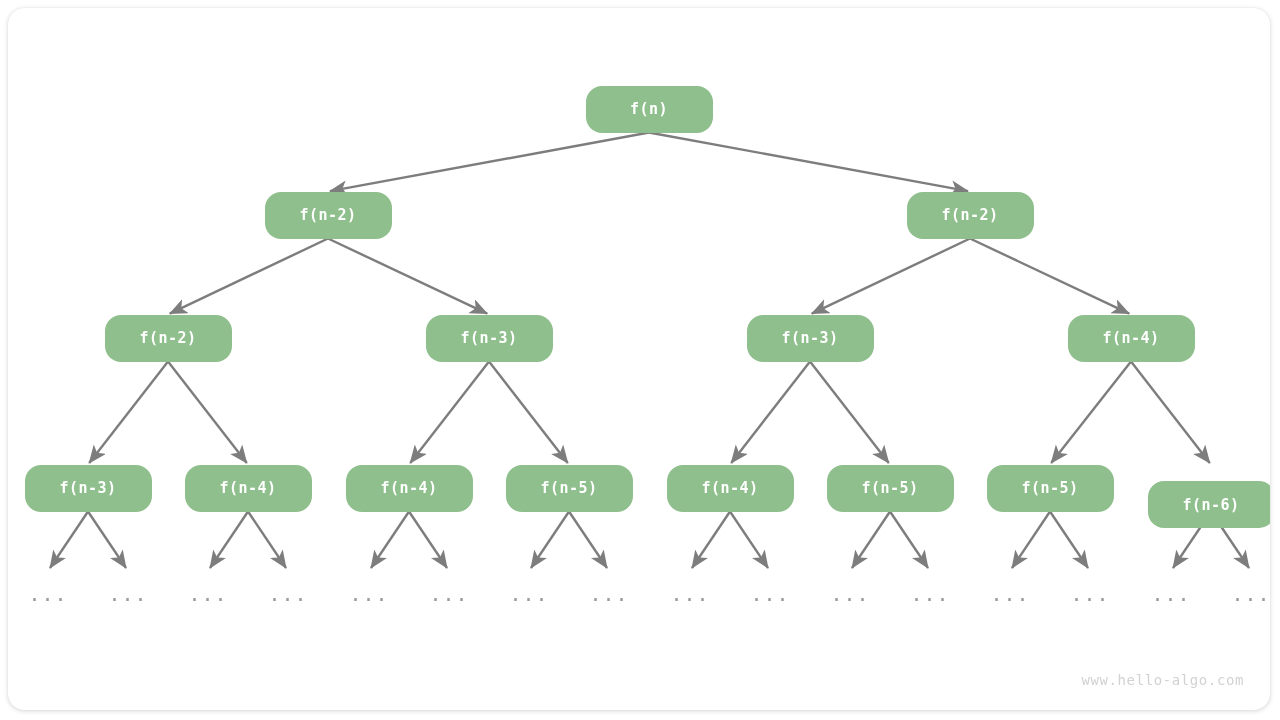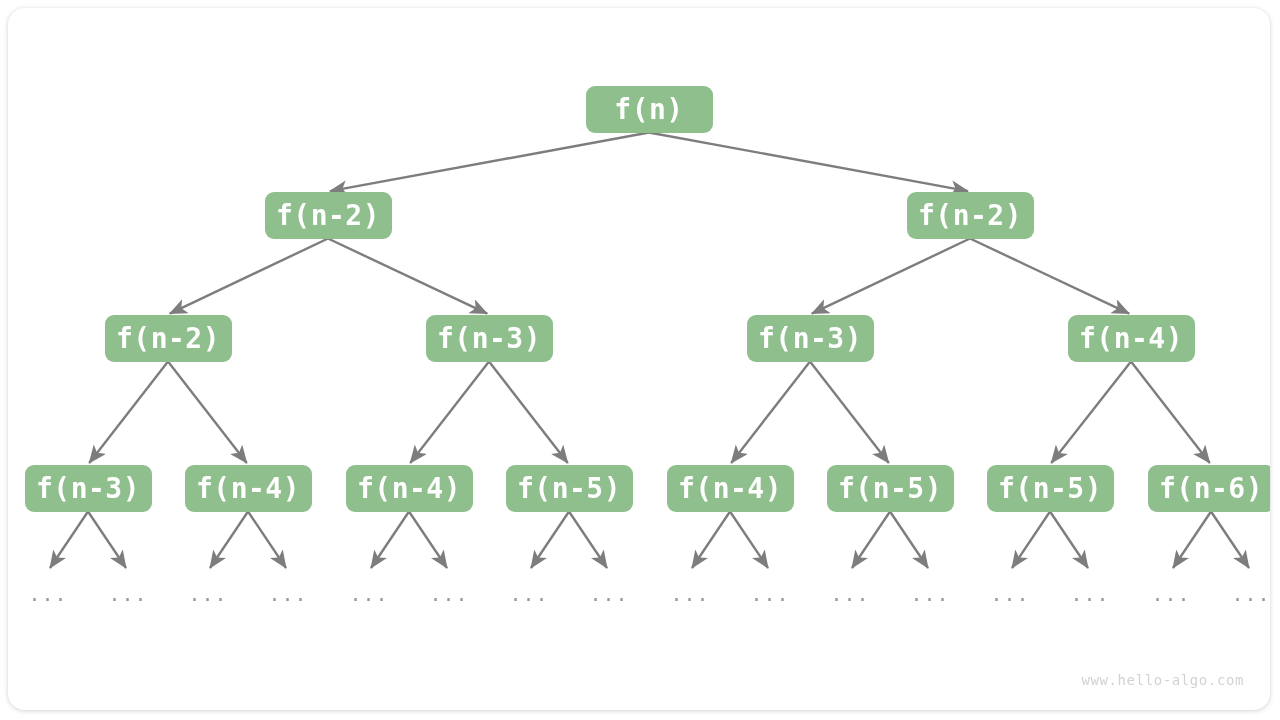--- a/index.html
+++ b/index.html
@@ -40,27 +40,27 @@
     left: 0;
     top: 0;
     width: 1280px;
     height: 720px;
     pointer-events: none;
   }
 
   .node {
     position: absolute;
     background: #8FBF8C;
-    border-radius: 9px;
+    border-radius: 16px;
     color: #ffffff;
     display: flex;
     align-items: center;
     justify-content: center;
     font-family: "DejaVu Sans Mono", "Liberation Mono", monospace;
-    font-size: 28px;
+    font-size: 15px;
     font-weight: 700;
     letter-spacing: 0.5px;
     box-sizing: border-box;
     white-space: nowrap;
   }
 
   .ellipsis {
     position: absolute;
     color: #9a9a9a;
     font-family: "DejaVu Sans Mono", "Liberation Mono", monospace;
@@ -137,21 +137,21 @@
         <div class="node" style="left: 417.5px; top: 306.5px; width: 127px; height: 47px; background: rgb(143, 191, 140); color: rgb(255, 255, 255);">f(n-3)</div>
         <div class="node" style="left: 738.5px; top: 306.5px; width: 127px; height: 47px; background: rgb(143, 191, 140); color: rgb(255, 255, 255);">f(n-3)</div>
         <div class="node" style="left: 1059.5px; top: 306.5px; width: 127px; height: 47px; background: rgb(143, 191, 140); color: rgb(255, 255, 255);">f(n-4)</div>
         <div class="node" style="left: 16.5px; top: 456.5px; width: 127px; height: 47px; background: rgb(143, 191, 140); color: rgb(255, 255, 255);">f(n-3)</div>
         <div class="node" style="left: 176.5px; top: 456.5px; width: 127px; height: 47px; background: rgb(143, 191, 140); color: rgb(255, 255, 255);">f(n-4)</div>
         <div class="node" style="left: 337.5px; top: 456.5px; width: 127px; height: 47px; background: rgb(143, 191, 140); color: rgb(255, 255, 255);">f(n-4)</div>
         <div class="node" style="left: 497.5px; top: 456.5px; width: 127px; height: 47px; background: rgb(143, 191, 140); color: rgb(255, 255, 255);">f(n-5)</div>
         <div class="node" style="left: 658.5px; top: 456.5px; width: 127px; height: 47px; background: rgb(143, 191, 140); color: rgb(255, 255, 255);">f(n-4)</div>
         <div class="node" style="left: 818.5px; top: 456.5px; width: 127px; height: 47px; background: rgb(143, 191, 140); color: rgb(255, 255, 255);">f(n-5)</div>
         <div class="node" style="left: 978.5px; top: 456.5px; width: 127px; height: 47px; background: rgb(143, 191, 140); color: rgb(255, 255, 255);">f(n-5)</div>
-        <div class="node" style="left: 1139.5px; top: 457px; width: 127px; height: 47px; background: rgb(143, 191, 140); color: rgb(255, 255, 255);">f(n-6)</div>
+        <div class="node" style="left: 1139.5px; top: 473px; width: 127px; height: 47px; background: rgb(143, 191, 140); color: rgb(255, 255, 255);">f(n-6)</div>
       </div>
     <div id="ellipsis-layer">
         <div class="ellipsis" style="left: 40px; top: 586px; color: rgb(154, 154, 154);">...</div>
         <div class="ellipsis" style="left: 120px; top: 586px; color: rgb(154, 154, 154);">...</div>
         <div class="ellipsis" style="left: 200px; top: 586px; color: rgb(154, 154, 154);">...</div>
         <div class="ellipsis" style="left: 280px; top: 586px; color: rgb(154, 154, 154);">...</div>
         <div class="ellipsis" style="left: 361px; top: 586px; color: rgb(154, 154, 154);">...</div>
         <div class="ellipsis" style="left: 441px; top: 586px; color: rgb(154, 154, 154);">...</div>
         <div class="ellipsis" style="left: 521px; top: 586px; color: rgb(154, 154, 154);">...</div>
         <div class="ellipsis" style="left: 601px; top: 586px; color: rgb(154, 154, 154);">...</div>

